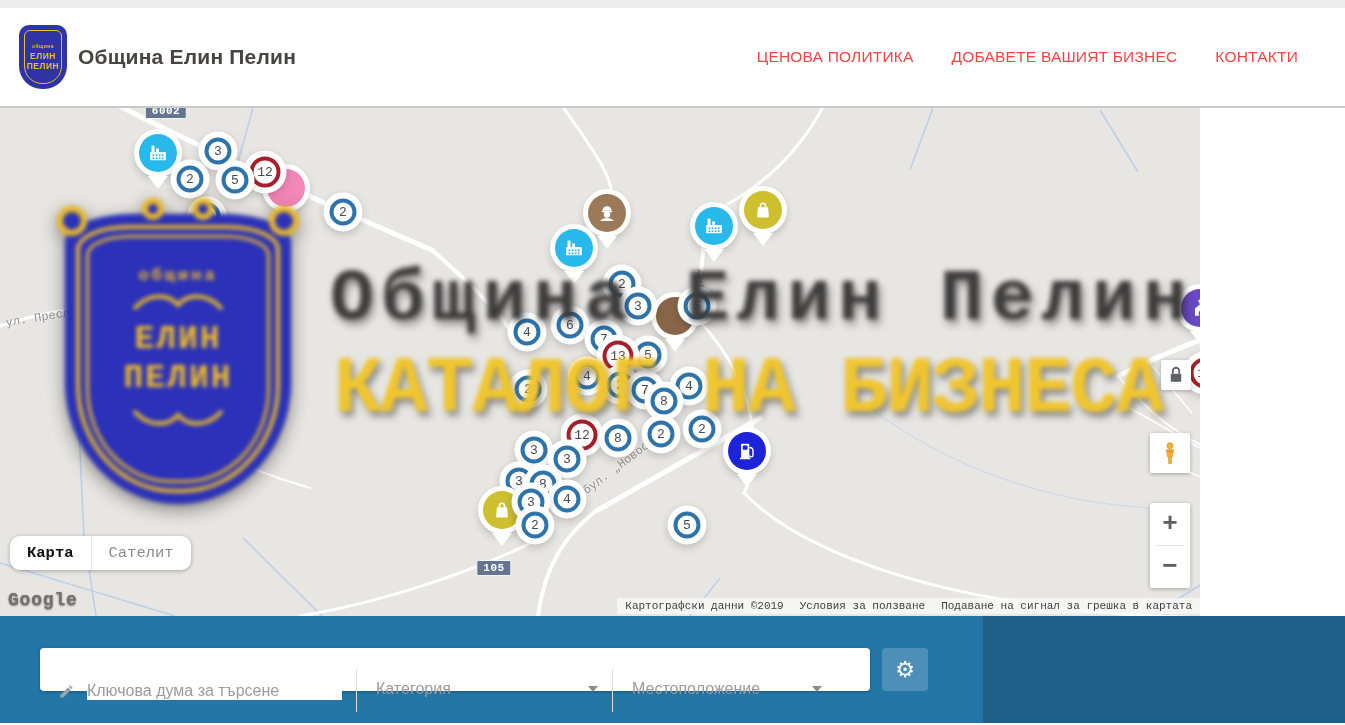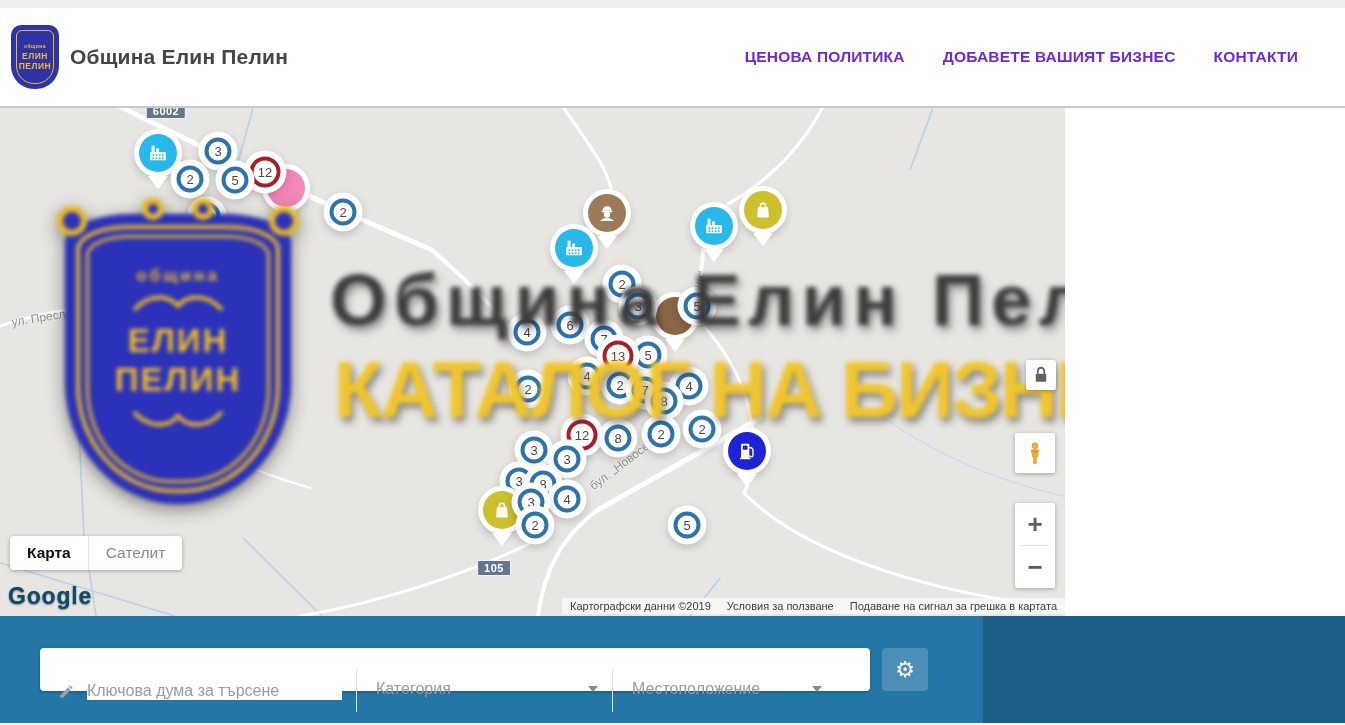--- a/index.html
+++ b/index.html
@@ -1,33 +1,33 @@
 <!DOCTYPE html>
 <html><head>
 <meta charset="utf-8">
 <style>
   * { margin:0; padding:0; box-sizing:border-box; }
   body { font-family:"Liberation Sans", sans-serif; background:#fff; }
   .page { position:relative; width:1345px; height:725px; overflow:hidden; background:#fff; }
 
   
   .top-strip { height:8px; background:#ededed; }
-  header { height:100px; background:#fff; display:flex; align-items:center; padding:0 25px 0 12px; border-bottom:2px solid #c9c9c9; position:relative; z-index:900; }
+  header { height:100px; background:#fff; display:flex; align-items:center; padding:0 25px 0 20px; border-bottom:2px solid #c9c9c9; position:relative; z-index:900; }
   .brand { display:flex; align-items:center; gap:12px; cursor:pointer; }
   .crest-sm { position:relative; width:46px; height:62px; background:#2e34a5; border-radius:9px 9px 22px 22px; display:flex; flex-direction:column; align-items:center; justify-content:center; box-shadow:0 0 0 1px #2e34a5; }
   .crest-sm::before { content:''; position:absolute; inset:4px; border:1.5px solid #eebc2a; border-radius:6px 6px 18px 18px; }
   .crest-sm-top { font-size:5px; color:#eebc2a; font-weight:bold; letter-spacing:.5px; margin-bottom:2px; }
   .crest-sm-name { font-size:8.5px; color:#eebc2a; font-weight:bold; letter-spacing:.5px; line-height:1.2; }
   .brand-title { font-size:21px; font-weight:bold; color:#474443; letter-spacing:.2px; }
   .brand-sub { font-size:19px; font-weight:bold; color:#e9b40f; letter-spacing:.6px; margin-top:1px; }
   nav { margin-left:auto; display:flex; gap:38px; padding-right:22px; }
-  nav a { font-size:15.5px; font-weight:bold; color:#6d28d9; letter-spacing:.2px; cursor:pointer; text-decoration:none; white-space:nowrap; }
-
-  
-  .map { position:relative; width:1065px; height:508px; background:#e8e6e2; overflow:hidden; cursor:grab; }
+  nav a { font-size:15.5px; font-weight:normal; color:#ef4444; letter-spacing:.2px; cursor:pointer; text-decoration:none; white-space:nowrap; }
+
+  
+  .map { position:relative; width:1200px; height:508px; background:#e8e6e2; overflow:hidden; cursor:grab;font-family:Liberation Mono, monospace; }
   .roads { position:absolute; inset:0; z-index:1; }
   #rlabels { position:absolute; inset:0; z-index:5; }
   .rlabel { position:absolute; transform:translate(-50%,-50%); }
   .rlabel.badge { background:#64758f; color:#fff; font-size:11px; font-weight:bold; padding:1px 6px; border-radius:2px; letter-spacing:.5px; border:1px solid #f5f5f5; }
   .rlabel.street { color:#8f8f8f; font-size:12px; white-space:nowrap; text-shadow:0 0 2px #fff, 0 0 2px #fff; }
   #markers { position:absolute; inset:0; }
 
   .cluster { position:absolute; width:27px; height:27px; border-radius:50%; background:#fff; border:4px solid #2e74aa;
     box-shadow:0 0 0 6px #fff, 0 3px 8px 6px rgba(0,0,0,.18);
     color:#4a4a4a; font-size:13px; display:flex; align-items:center; justify-content:center;
@@ -53,25 +53,25 @@
   .curl.c3 { left:34%; top:-16px; width:22px; height:22px; } .curl.c4 { right:34%; top:-16px; width:22px; height:22px; }
   .crest-top-word { font-size:17px; color:#e9b928; font-weight:bold; letter-spacing:3px; z-index:2; }
   .crest-name { font-size:33px; color:#eebc2a; font-weight:bold; letter-spacing:2px; line-height:1.18; z-index:2; }
   .flourish { z-index:2; margin:6px 0; }
   .wm-l1 { position:absolute; left:330px; top:150px; font-size:73px; font-weight:bold; letter-spacing:7px; color:#3d3c3c;
     white-space:nowrap; filter:blur(2.4px); text-shadow:3px 5px 7px rgba(0,0,0,.4); }
   .wm-l2 { position:absolute; left:334px; top:236px; font-size:80px; font-weight:bold; letter-spacing:-2px; color:#f0c52d;
     white-space:nowrap; filter:blur(2px); text-shadow:3px 5px 6px rgba(50,50,50,.55); }
 
   
-  .maptype { position:absolute; left:10px; top:428px; display:flex; z-index:600; box-shadow:0 1px 4px rgba(0,0,0,.3); border-radius:4px; overflow:hidden; }
+  .maptype { position:absolute; left:10px; top:428px; display:flex; z-index:600; box-shadow:0 1px 4px rgba(0,0,0,.3); border-radius:10px; overflow:hidden; }
   .mt { background:#fff; border:none; padding:8px 17px; font-size:15.5px; color:#8a8a8a; cursor:pointer; font-family:inherit; }
   .mt.on { font-weight:bold; color:#111; }
   .mt + .mt { border-left:1px solid #e6e6e6; }
-  .glogo { position:absolute; left:8px; bottom:6px; z-index:600; color:#0c4a6e; font-size:23px; font-weight:bold; letter-spacing:.8px;
+  .glogo { position:absolute; left:8px; bottom:6px; z-index:600; color:#737373; font-size:18px; font-weight:bold; letter-spacing:.8px;
     text-shadow:0 1px 2px rgba(0,0,0,.45), 0 0 1px rgba(0,0,0,.3); cursor:pointer; }
   .attrib { position:absolute; right:0; bottom:2px; z-index:600; display:flex; gap:0; background:rgba(250,250,250,.75); align-items:center; height:16px; }
   .attrib span, .attrib a { font-size:11px; color:#3e3e3e; padding:0 8px; white-space:nowrap; text-decoration:none; }
   .attrib a { cursor:pointer; }
   .lockbtn { position:absolute; right:9px; top:252px; width:30px; height:30px; background:#fff; border:none; border-radius:2px;
     box-shadow:0 1px 4px rgba(0,0,0,.3); z-index:600; cursor:pointer; display:flex; align-items:center; justify-content:center; }
   .pegman { position:absolute; right:10px; top:325px; width:40px; height:40px; background:#fff; border:none; border-radius:2px;
     box-shadow:0 1px 4px rgba(0,0,0,.3); z-index:600; cursor:pointer; display:flex; align-items:center; justify-content:center; }
   .zoomctl { position:absolute; right:10px; top:395px; width:40px; background:#fff; border-radius:2px; box-shadow:0 1px 4px rgba(0,0,0,.3); z-index:600; }
   .zoomctl button { display:block; width:100%; height:42px; background:none; border:none; font-size:26px; font-weight:bold; color:#5f5f5f; cursor:pointer; font-family:inherit; line-height:1; }

